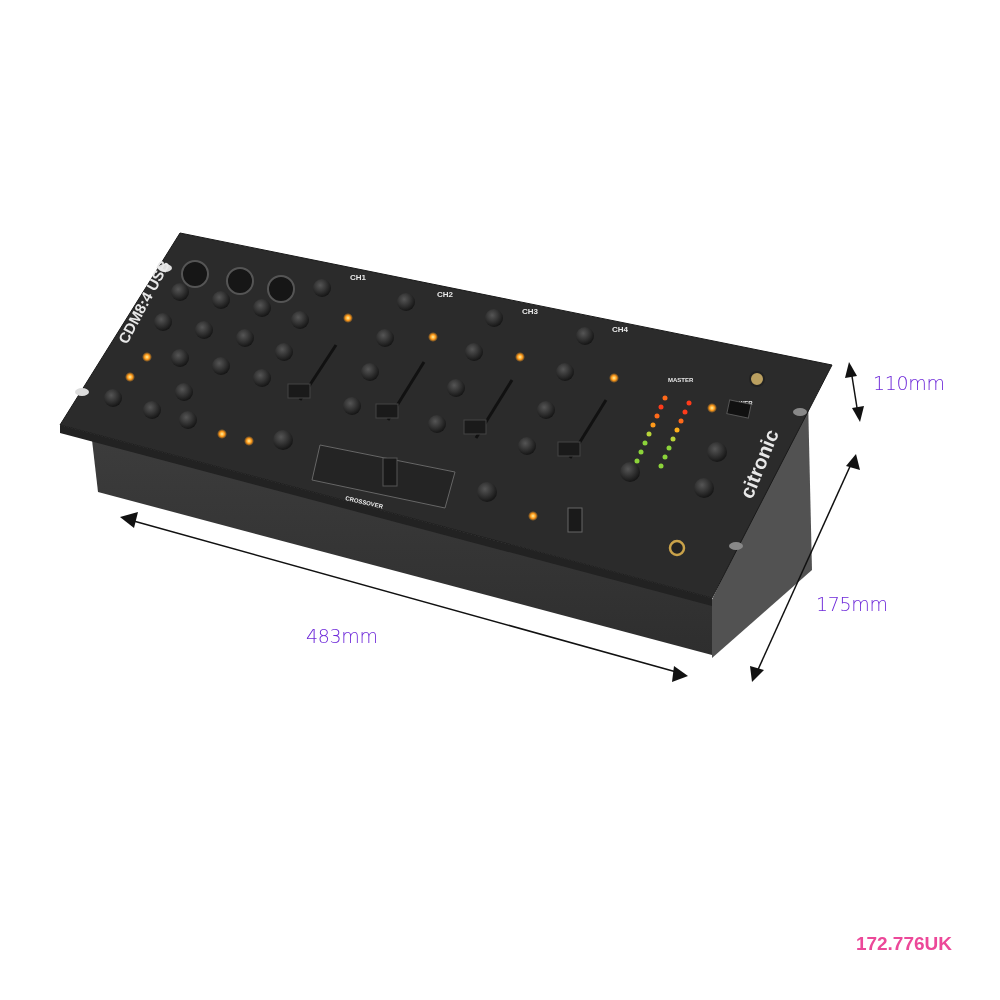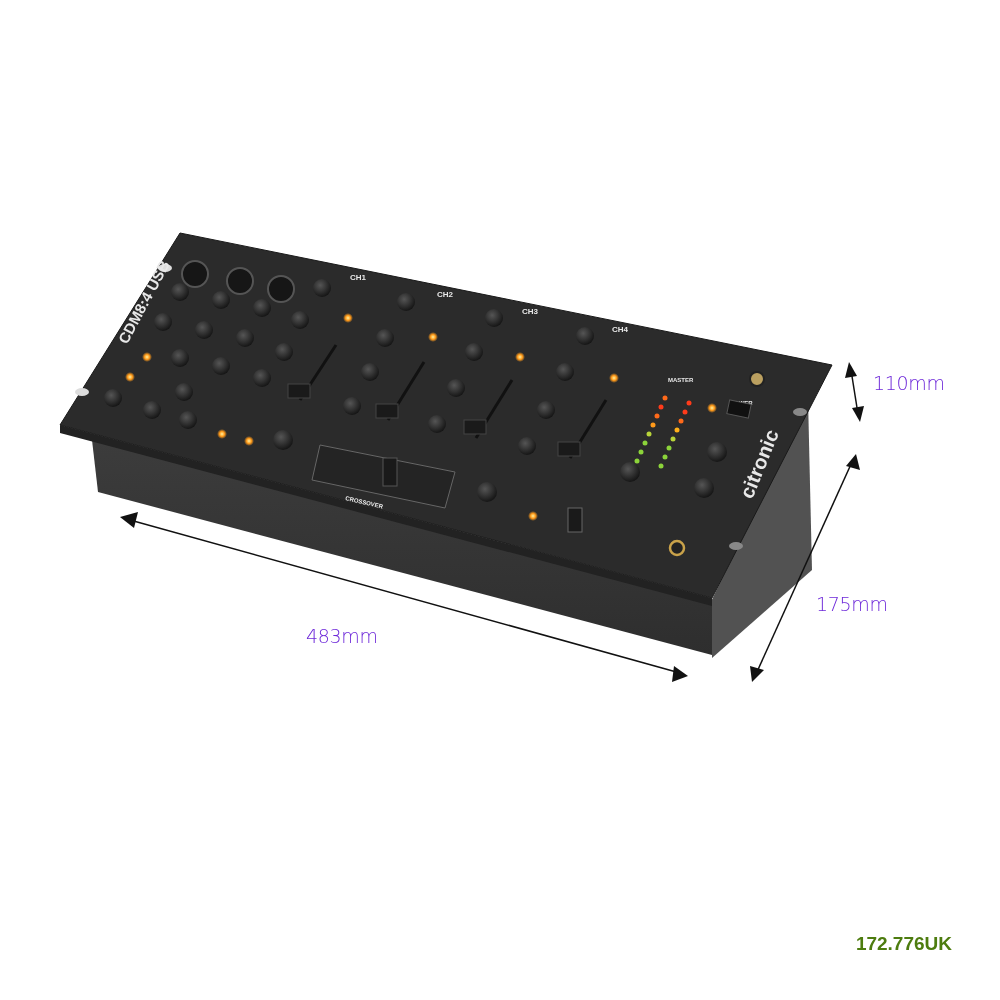--- a/index.html
+++ b/index.html
@@ -1,19 +1,19 @@
 <!DOCTYPE html>
 <html><head>
 <meta charset="utf-8">
 <style>
   html, body { margin: 0; padding: 0; background: #ffffff; }
   body { width: 1000px; height: 1000px; position: relative; overflow: hidden; font-family: "Liberation Sans", sans-serif; }
   .stage { position: absolute; left: 0; top: 0; width: 1000px; height: 1000px; }
   .dim-label { position: absolute; font-family: "DejaVu Sans", sans-serif; font-weight: 300; font-size: 19px; color: #6d28d9; letter-spacing: -0.3px; }
-  .sku { position: absolute; right: 48px; top: 933px; font-family: "Liberation Sans", sans-serif; font-weight: 700; font-size: 19px; color: #4d7c0f; }
+  .sku { position: absolute; right: 48px; top: 933px; font-family: "Liberation Sans", sans-serif; font-weight: 700; font-size: 19px; color: #ec4899; }
   .svgtxt { font-family: "Liberation Sans", sans-serif; font-weight: 700; fill: #e8e8e8; }
 </style>
 </head>
 <body>
 
 <div class="stage">
   <svg width="1000" height="1000" viewBox="0 0 1000 1000">
     <defs>
       <linearGradient id="sideG" x1="0" y1="0" x2="0" y2="1">
         <stop offset="0" stop-color="#3c3c3c"></stop>

